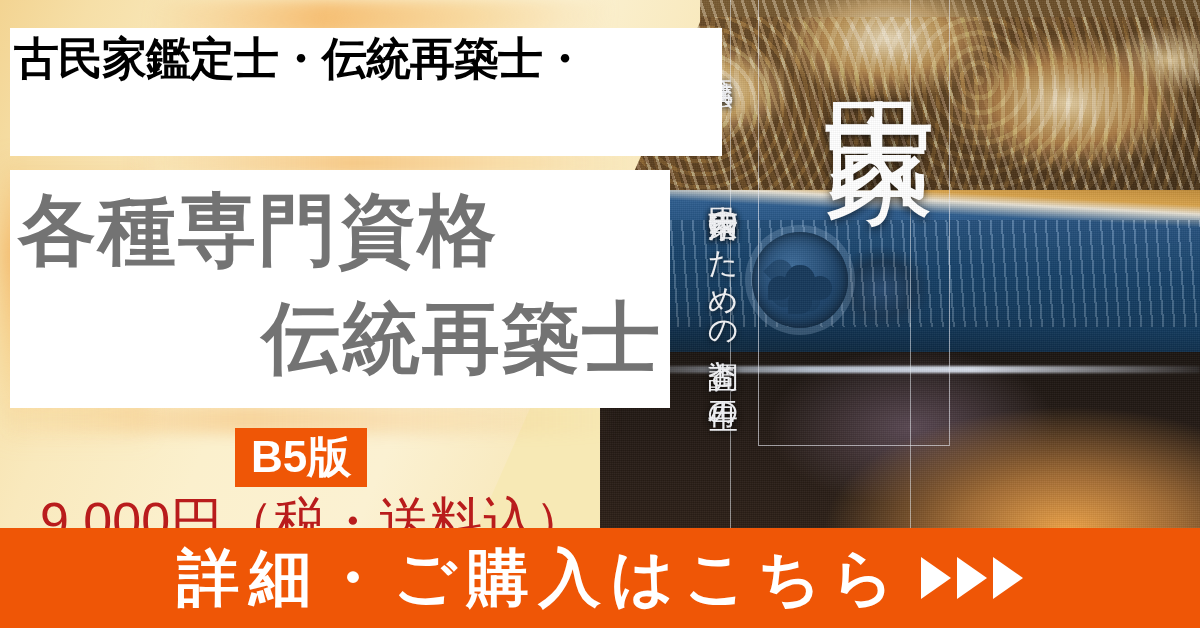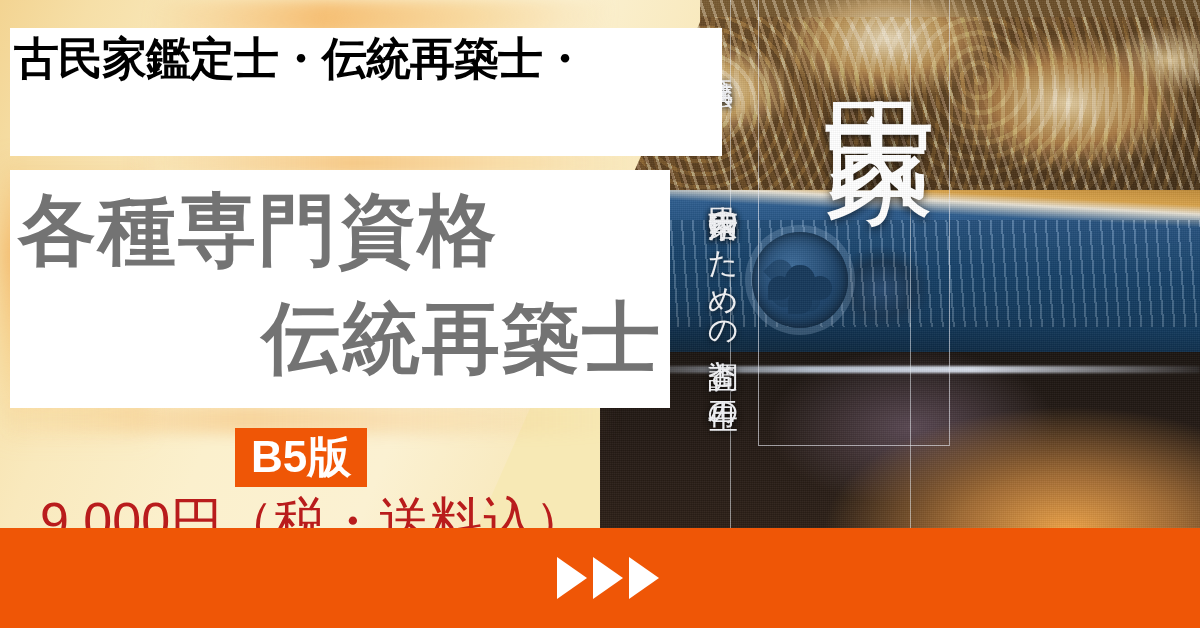--- a/index.html
+++ b/index.html
@@ -389,20 +389,21 @@
     <span>各種専門資格</span>
     <span class="line-2">伝統再築士</span>
   </div>
 
   <div class="price-row">
     <div class="badge-b5">B5版</div>
     <div class="price-text">9,000円（税・送料込）</div>
   </div>
 
   <div class="cta-bar">
+    <span class="cta-text">詳細・ご購入はこちら</span>
     <span class="cta-arrows">
       <span class="tri"></span>
       <span class="tri"></span>
       <span class="tri"></span>
     </span>
   </div>
 
 </div>
 
 </body></html>

